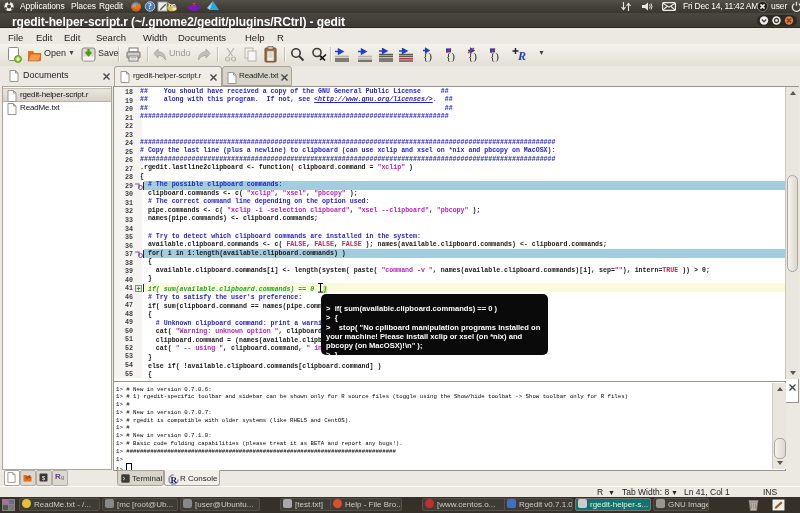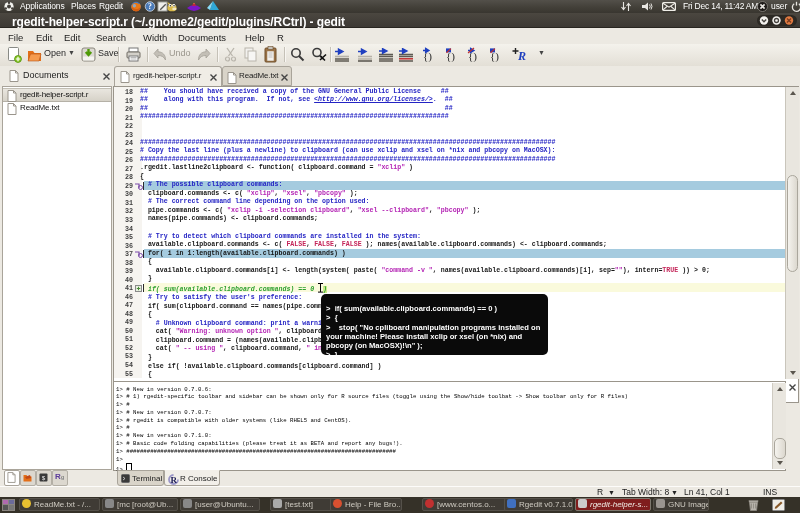--- a/index.html
+++ b/index.html
@@ -46,21 +46,21 @@
 #tooltip{left:321px;top:294px;width:227px;height:61px;background:#0a0a0a;border-radius:5px;color:#fff;font-size:7.6px;line-height:9.3px;padding:10px 5px;box-sizing:border-box;white-space:pre;font-weight:bold;}
 
 #bpanel{left:113px;top:381px;width:673px;height:90px;background:#fff;border:1px solid #9a958b;box-sizing:border-box;}
 #bcode{position:absolute;left:2px;top:3.5px;margin:0;font:5.7px "Liberation Mono",monospace;line-height:7.8px;color:#000;white-space:pre;}
 .btab{position:absolute;top:470px;height:16px;box-sizing:border-box;font-size:8px;color:#222;}
 
 #statusbar{left:0;top:486px;width:800px;height:11px;background:#ece9e2;border-top:1px solid #fdfcfa;font-size:8.5px;color:#222;}
 
 #taskbar{left:0;top:497px;width:800px;height:16px;background:#353128;}
 .tbtn{position:absolute;top:1px;height:13px;background:#3f3b35;border:1px solid #55514a;border-radius:2px;box-sizing:border-box;color:#cfcbc2;font-size:8px;line-height:11px;overflow:hidden;white-space:nowrap;}
-.tbtn.active{background:#7f1d1d;border-color:#7d786e;color:#f0ede6;font-style:italic;}
+.tbtn.active{background:#0f766e;border-color:#7d786e;color:#f0ede6;}
 .ticon{display:inline-block;width:9px;height:9px;vertical-align:-1px;margin:0 3px 0 2px;border-radius:2px;}
 </style></head>
 <body>
 
 <div id="panel" class="abs">
   <svg class="abs" style="left:3px;top:1px" width="12" height="11" viewBox="0 0 12 11">
       <circle cx="6" cy="5.5" r="4.6" fill="#f3f3ef"></circle>
       <circle cx="6" cy="5.5" r="2" fill="#44413c"></circle>
       <circle cx="6" cy="1.8" r="1.2" fill="#44413c"></circle>
       <circle cx="2.8" cy="7.4" r="1.2" fill="#44413c"></circle>
@@ -482,21 +482,21 @@
   <svg class="abs" style="left:2px;top:2px" width="13" height="12" viewBox="0 0 13 12">
       <rect x="0" y="0" width="13" height="12" fill="#8a8580"></rect>
       <rect x="1" y="1" width="5" height="4" fill="#b06ab0"></rect>
       <rect x="7" y="1" width="5" height="4" fill="#6a6a9a"></rect>
       <rect x="1" y="6" width="5" height="5" fill="#555"></rect>
       <rect x="7" y="6" width="5" height="5" fill="#777"></rect>
     </svg>
   <span class="tbtn" style="left:19px;width:81px"><span class="ticon" style="background:#e8c030;border-radius:50%"></span>ReadMe.txt - /...</span>
   <span class="tbtn" style="left:102px;width:76px"><span class="ticon" style="background:#888"></span>[mc [root@Ub...</span>
   <span class="tbtn" style="left:180px;width:80px"><span class="ticon" style="background:#888"></span>[user@Ubuntu...</span>
-  <span class="tbtn" style="left:270px;width:64px"><span class="ticon" style="background:#aaa"></span>[test.txt]</span>
+  <span class="tbtn" style="left:280px;width:64px"><span class="ticon" style="background:#aaa"></span>[test.txt]</span>
   <span class="tbtn" style="left:330px;width:72px"><span class="ticon" style="background:#d85030;border-radius:50%"></span>Help - File Bro...</span>
   <span class="tbtn" style="left:422px;width:104px"><span class="ticon" style="background:#c03030;border-radius:50%"></span>[www.centos.o...</span>
   <span class="tbtn" style="left:504px;width:69px"><span class="ticon" style="background:#4070c0"></span>Rgedit v0.7.1.0...</span>
   <span class="tbtn active" style="left:575px;width:76px"><span class="ticon" style="background:#ccc"></span>rgedit-helper-s...</span>
   <span class="tbtn" style="left:653px;width:56px"><span class="ticon" style="background:#9a9590"></span>GNU Image M...</span>
   <svg class="abs" style="left:748px;top:2px" width="11" height="12" viewBox="0 0 11 12">
       <path d="M1.5 3 h8 l-1 8.5 h-6z" fill="#b8b4ac" stroke="#8a867e"></path>
       <rect x="1" y="1.5" width="9" height="1.5" fill="#b8b4ac" stroke="#8a867e" stroke-width=".5"></rect>
       <path d="M3.5 4.5v5M5.5 4.5v5M7.5 4.5v5" stroke="#8a867e" stroke-width=".8"></path>
     </svg>

